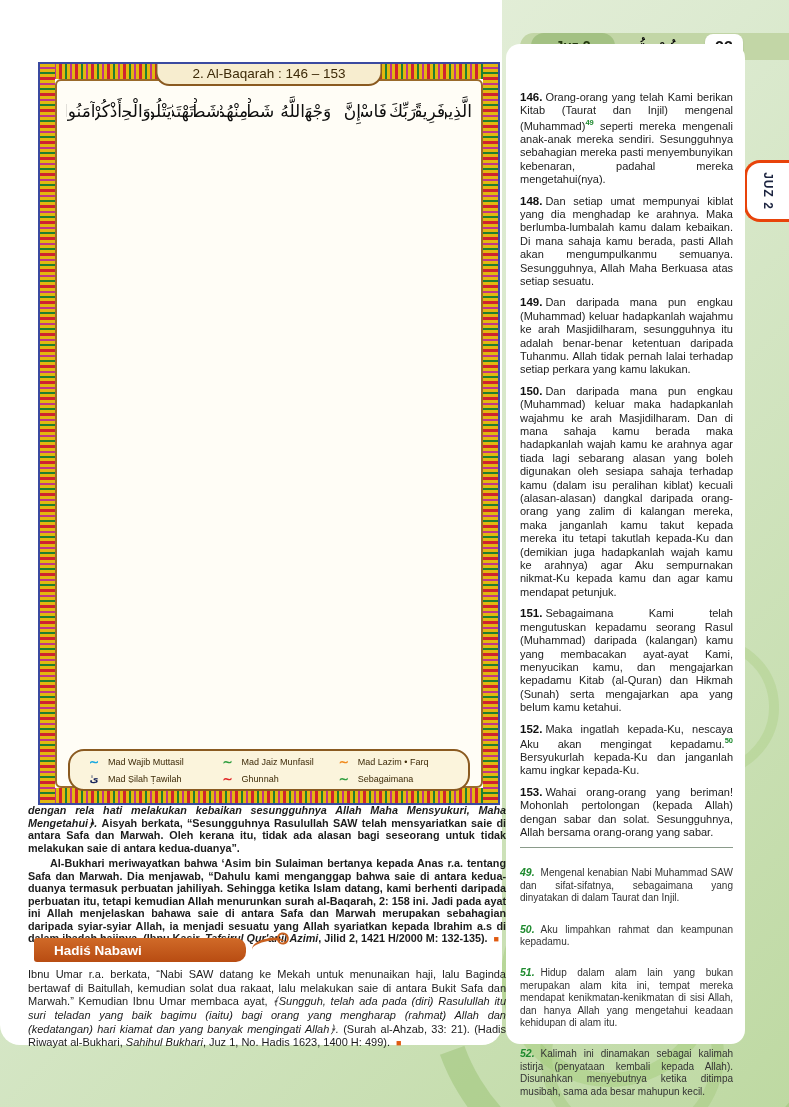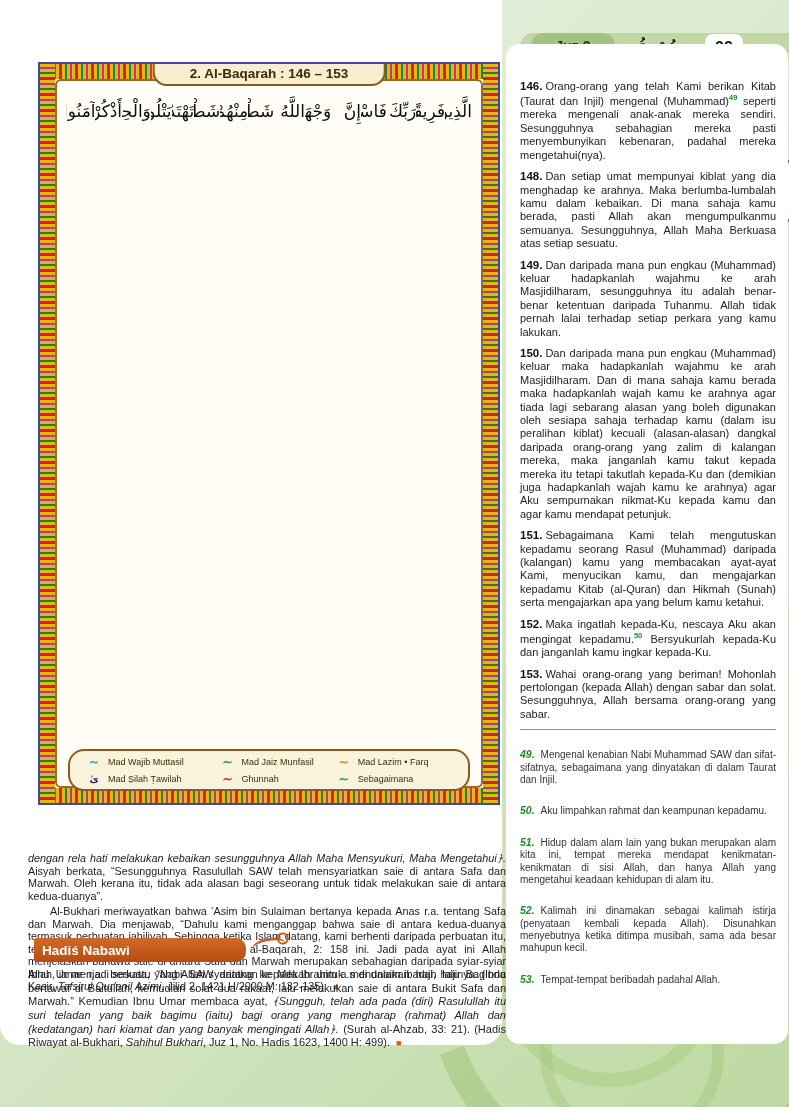--- a/index.html
+++ b/index.html
@@ -37,54 +37,54 @@
   .bs{position:absolute;}
   .bs-top,.bs-bottom{left:0;right:0;height:15px;
     background:repeating-linear-gradient(90deg,#e3b70f 0 3px,#cf2330 3px 6px,#e3b70f 6px 9px,#1f8030 9px 11px,#e3b70f 11px 14px,#c23585 14px 16px);}
   .bs-top{top:0;}.bs-bottom{bottom:0;}
   .bs-left,.bs-right{top:0;bottom:0;width:15px;
     background:repeating-linear-gradient(0deg,#e3b70f 0 3px,#cf2330 3px 6px,#e3b70f 6px 9px,#1f8030 9px 11px,#e3b70f 11px 14px,#c23585 14px 16px);}
   .bs-left{left:0;}.bs-right{right:0;}
   .mushaf-inner{position:absolute;left:15px;right:15px;top:15px;bottom:15px;border:2px solid #9a6a2a;border-radius:6px;}
   .frame-title{position:absolute;top:0px;left:50%;transform:translateX(-50%);z-index:3;
     background:#f7edcf;border:2px solid #8a5a20;border-top:none;border-radius:0 0 14px 14px;
-    padding:2px 35px 3px;font-weight:bold;font-size:13.5px;color:#3d2a08;white-space:nowrap;}
+    padding:2px 35px 3px;font-weight:normal;font-size:13.5px;color:#3d2a08;white-space:nowrap;}
   .qtext{position:absolute;left:26px;right:26px;top:26px;bottom:66px;direction:rtl;
     display:flex;flex-direction:row;justify-content:flex-start;}
   .qline{font-family:"DejaVu Sans",sans-serif;font-size:17px;color:#0d0d0d;height:42px;line-height:42px;
     text-align:justify;text-align-last:justify;overflow:hidden;}
   .vmark{color:#0c4a6e;font-weight:bold;}
 
   
   .legend{position:absolute;left:28px;right:28px;bottom:12px;height:42px;background:#fbf4dc;border:2px solid #8a5a20;
     border-radius:16px;display:grid;grid-template-columns:1.15fr 1fr 1fr;grid-template-rows:1fr 1fr;
     padding:2px 16px;font-size:9px;color:#3d2a08;align-items:center;box-sizing:border-box;}
   .leg-item{display:flex;align-items:center;gap:6px;}
   .lmark{font-weight:bold;font-size:12px;width:16px;text-align:center;line-height:10px;}
   .m-cyan{color:#19a8e0;}.m-green{color:#2f9e3f;}.m-orange{color:#f08a1d;}
   .m-navy{color:#16235a;font-size:10px;font-family:"DejaVu Sans",sans-serif;}.m-red{color:#e02525;}
 
   
-  .tpanel{position:absolute;left:506px;top:44px;width:282px;height:1000px;background:#fff;border-radius:14px;
-    box-sizing:border-box;padding:35px 12px 8px 14px;}
+  .tpanel{position:absolute;left:506px;top:44px;width:239px;height:1000px;background:#fff;border-radius:14px;
+    box-sizing:border-box;padding:46px 12px 8px 14px;}
   .verse{margin:0 0 7px;font-size:11px;line-height:1.22;text-align:justify;color:#222;}
   .vnum{font-weight:bold;font-size:11.5px;color:#111;padding-right:3px;}
   sup.fn{color:#1e8a2e;font-size:7.5px;font-weight:bold;}
   .fsep{border:none;border-top:1.5px solid #8a9b8a;margin:8px 0 8px;}
   .footnote{margin:18px 0 4px;font-size:10px;line-height:1.24;text-align:justify;color:#333;}
   .fnum{color:#1e8a2e;font-weight:bold;font-style:italic;font-size:10.5px;padding-right:6px;}
 
   
-  .tafsir{position:absolute;left:28px;top:852px;width:478px;font-size:10.8px;line-height:1.16;text-align:justify;color:#1c1c1c;}
+  .tafsir{position:absolute;left:28px;top:804px;width:478px;font-size:10.8px;line-height:1.16;text-align:justify;color:#1c1c1c;font-weight:bold;}
   .tafsir p{margin:0 0 3px;}
   .tafsir .p2{text-indent:22px;}
   .it{font-style:italic;}
   .endsq{color:#e05a10;font-size:9px;padding-left:3px;}
   .ribbon{position:absolute;left:34px;top:938px;width:212px;height:24px;background:linear-gradient(#d06a28,#b84c12);
-    color:#fff;font-weight:bold;font-size:13.5px;display:flex;align-items:center;padding-left:8px;box-sizing:border-box;
+    color:#fff;font-weight:bold;font-size:13.5px;display:flex;align-items:center;padding-left:20px;box-sizing:border-box;
     border-radius:3px 10px 10px 3px;}
   .orn{position:absolute;left:252px;top:938px;width:34px;height:14px;border-top:3px solid #c8601f;border-radius:50%;transform:rotate(-10deg);}
   .orn:after{content:"";position:absolute;right:-4px;top:-6px;width:8px;height:8px;border:2px solid #c8601f;border-radius:50%;}
   .hadis-p{position:absolute;left:28px;top:968px;width:478px;font-size:11px;line-height:1.24;text-align:justify;color:#1c1c1c;}
 </style>
 </head>
 <body>
 
 <div class="swirl sw1"></div>
 <div class="swirl sw2"></div>

